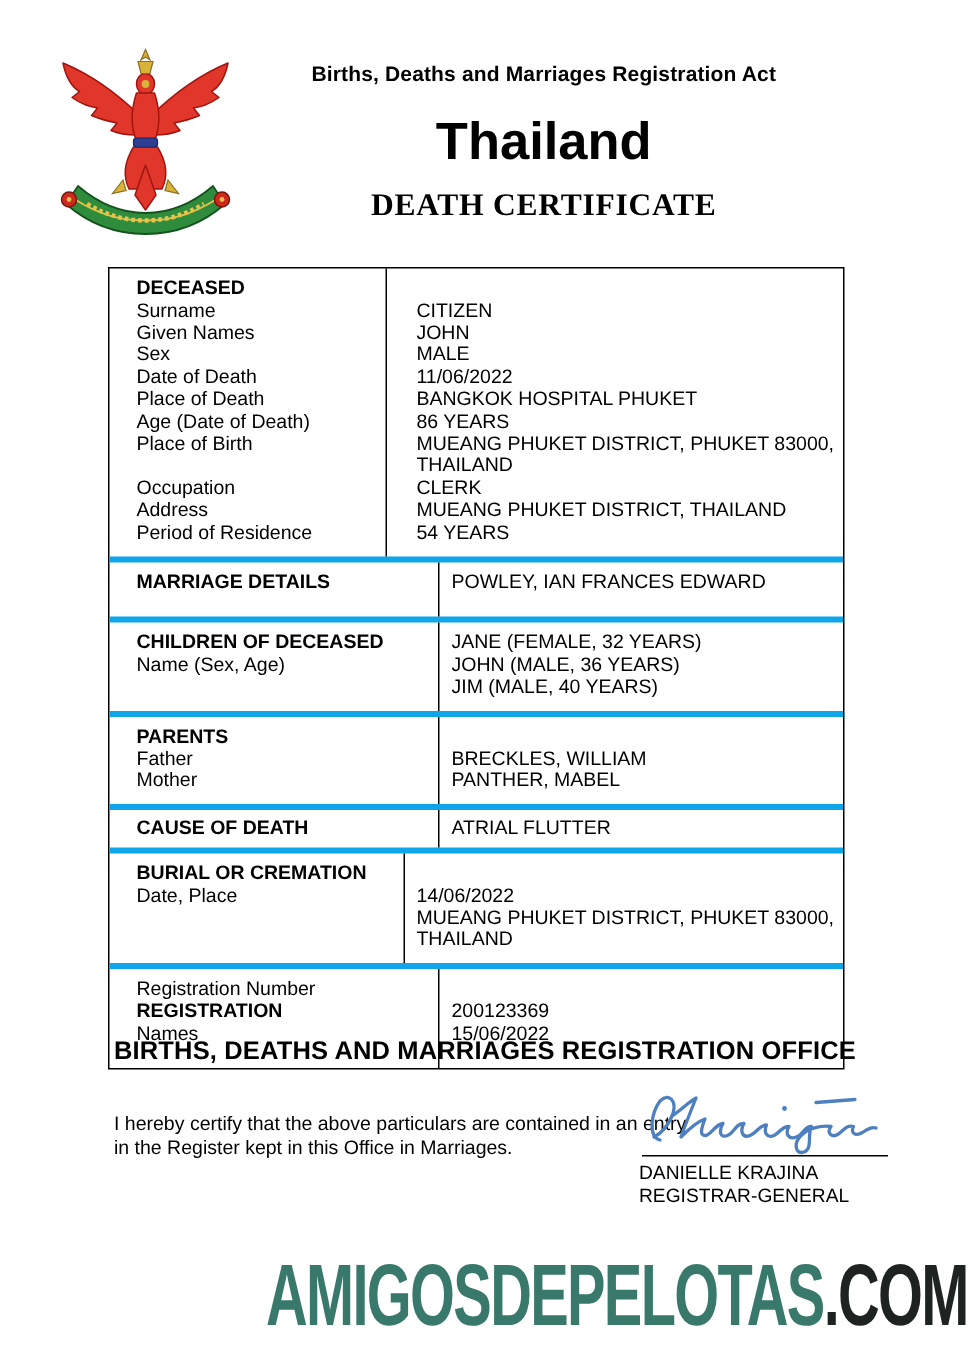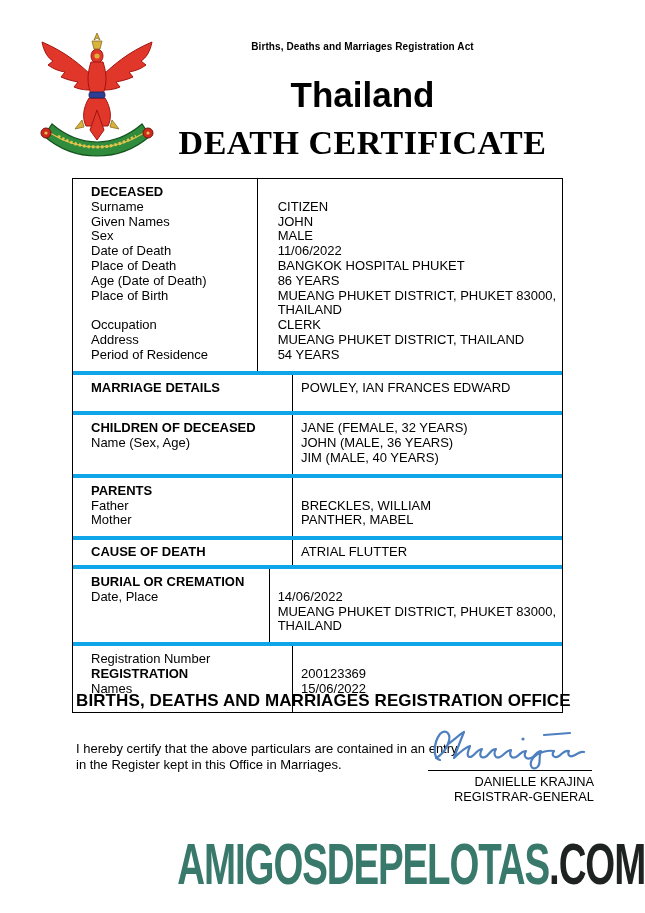--- a/index.html
+++ b/index.html
@@ -6,45 +6,45 @@
   html,body { background:#ffffff; }
   .page {
     position:relative; width:645px; height:913px; background:#ffffff;
     font-family:"Liberation Sans", sans-serif; color:#000; overflow:hidden;
     margin:0 auto;
   }
 
   
   .emblem { position:absolute; left:36px; top:31px; width:122px; height:140px; }
   .act-title { position:absolute; top:41px; left:80px; right:0; text-align:center;
-    font-size:10px; font-weight:bold; letter-spacing:0.1px; }
+    font-size:14px; font-weight:bold; letter-spacing:0.1px; }
   .country-title { position:absolute; top:75px; left:80px; right:0; text-align:center;
     font-size:35px; font-weight:bold; }
   .doc-title { position:absolute; top:124px; left:80px; right:0; text-align:center;
-    font-family:"Liberation Serif", serif; font-size:34px; font-weight:bold; letter-spacing:0.5px; }
+    font-family:"Liberation Serif", serif; font-size:21px; font-weight:bold; letter-spacing:0.5px; }
 
   
   .cert-table { position:absolute; left:72px; top:178px; width:491px;
     border:1px solid #000; }
   .section { display:flex; border-top:4px solid #0ea5e9; }
   .section:first-child { border-top:none;gap:12px; }
   .col { }
   .col-left { width:220px; border-right:1px solid #000; padding:6px 6px 8px 18px; }
   .col-right { flex:1; padding:6px 6px 8px 8px; }
   .line { font-size:13px; line-height:14.8px; white-space:nowrap; }
   .line.bold { font-weight:bold; }
   [data-name="section-marriage-details"] .col { padding-bottom:16px; }
   [data-name="section-cause-of-death"] .col { padding-top:5px; padding-bottom:5px; }
   [data-name="section-registration"] .col { padding-bottom:15px; }
 
   
   .office-heading { position:absolute; left:76px; top:691px;
     font-size:17px; font-weight:bold; letter-spacing:0.1px; }
   .certify-text { position:absolute; left:76px; top:741px; font-size:13px; line-height:15.5px; }
-  .signature-block { position:absolute; left:426px; top:722px; width:168px; text-align:right; }
+  .signature-block { position:absolute; left:426px; top:722px; width:168px; text-align:left; }
   .sig-svg { display:block; width:168px; height:48px; }
   .sig-line { border:none; border-top:1.5px solid #000; margin:0 2px 4px 2px; }
   .sig-name, .sig-role { font-size:12.8px; line-height:14.5px; }
 
   
   .watermark { position:absolute; top:838px; right:0px; white-space:nowrap;
     font-weight:bold; font-size:52px; line-height:1; letter-spacing:-1.5px;
     transform:scale(0.74,1.12); transform-origin:100% 50%; }
   .wm-name { color:#38796b; }
   .wm-tld  { color:#1e2321; }

